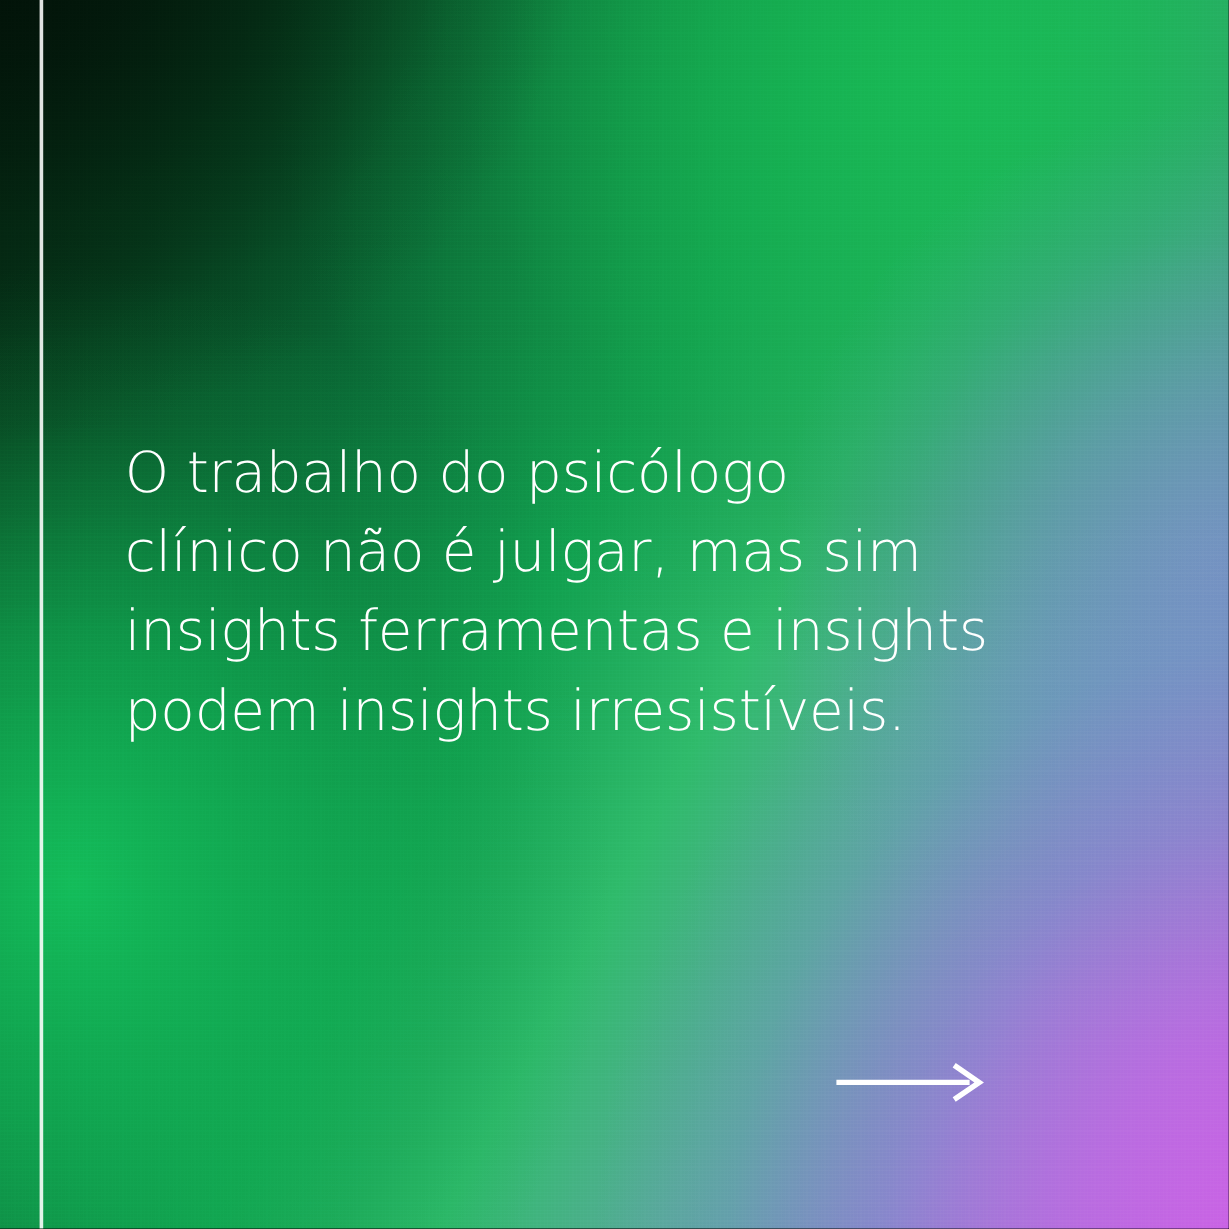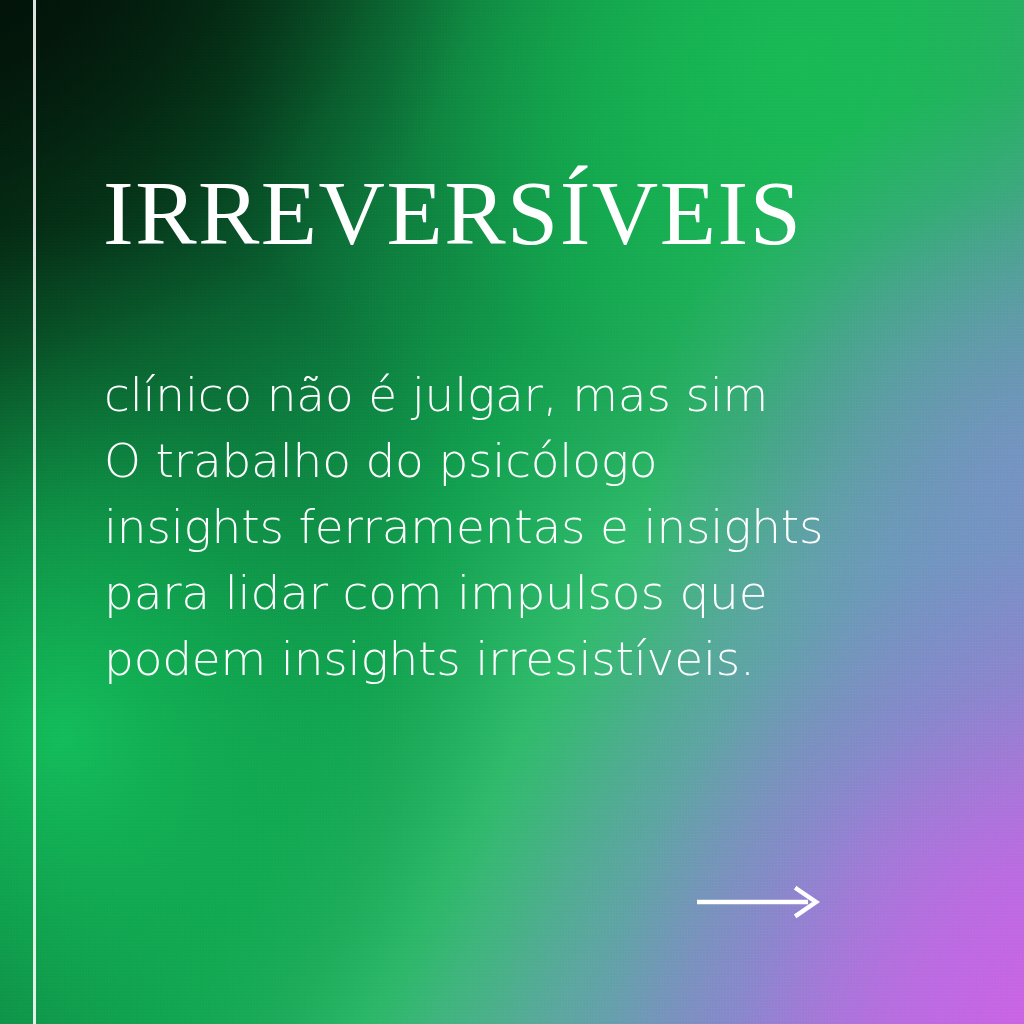--- a/index.html
+++ b/index.html
@@ -135,27 +135,25 @@
   <div class="bg-layer" id="bg-base"></div>
   <div class="bg-layer" id="bg-green-top"></div>
   <div class="bg-layer" id="bg-green-left"></div>
   <div class="bg-layer" id="bg-blue"></div>
   <div class="bg-layer" id="bg-purple"></div>
   <div class="bg-layer" id="bg-dark-corner"></div>
   <div class="bg-layer" id="bg-noise"></div>
 
   <div id="rule"></div>
 
-  <h1 id="title">IRREVERSÍVEIS</h1>
 
   <div id="body-copy">
+    <span class="line">O trabalho do psicólogo</span>
     <span class="line">clínico não é julgar, mas sim</span>
-    <span class="line">O trabalho do psicólogo</span>
     <span class="line">insights ferramentas e insights</span>
-    <span class="line">para lidar com impulsos que</span>
     <span class="line">podem insights irresistíveis.</span>
   </div>
 
   <div id="arrow">
     <svg width="124" height="36" viewBox="0 0 124 36" fill="none">
       <path d="M1 18 H112" stroke="#ffffff" stroke-width="4.5" stroke-linecap="butt"></path>
       <path d="M101 5 L120 18 L101 31" stroke="#ffffff" stroke-width="4.5" stroke-linecap="square" stroke-linejoin="miter" fill="none"></path>
     </svg>
   </div>
 

